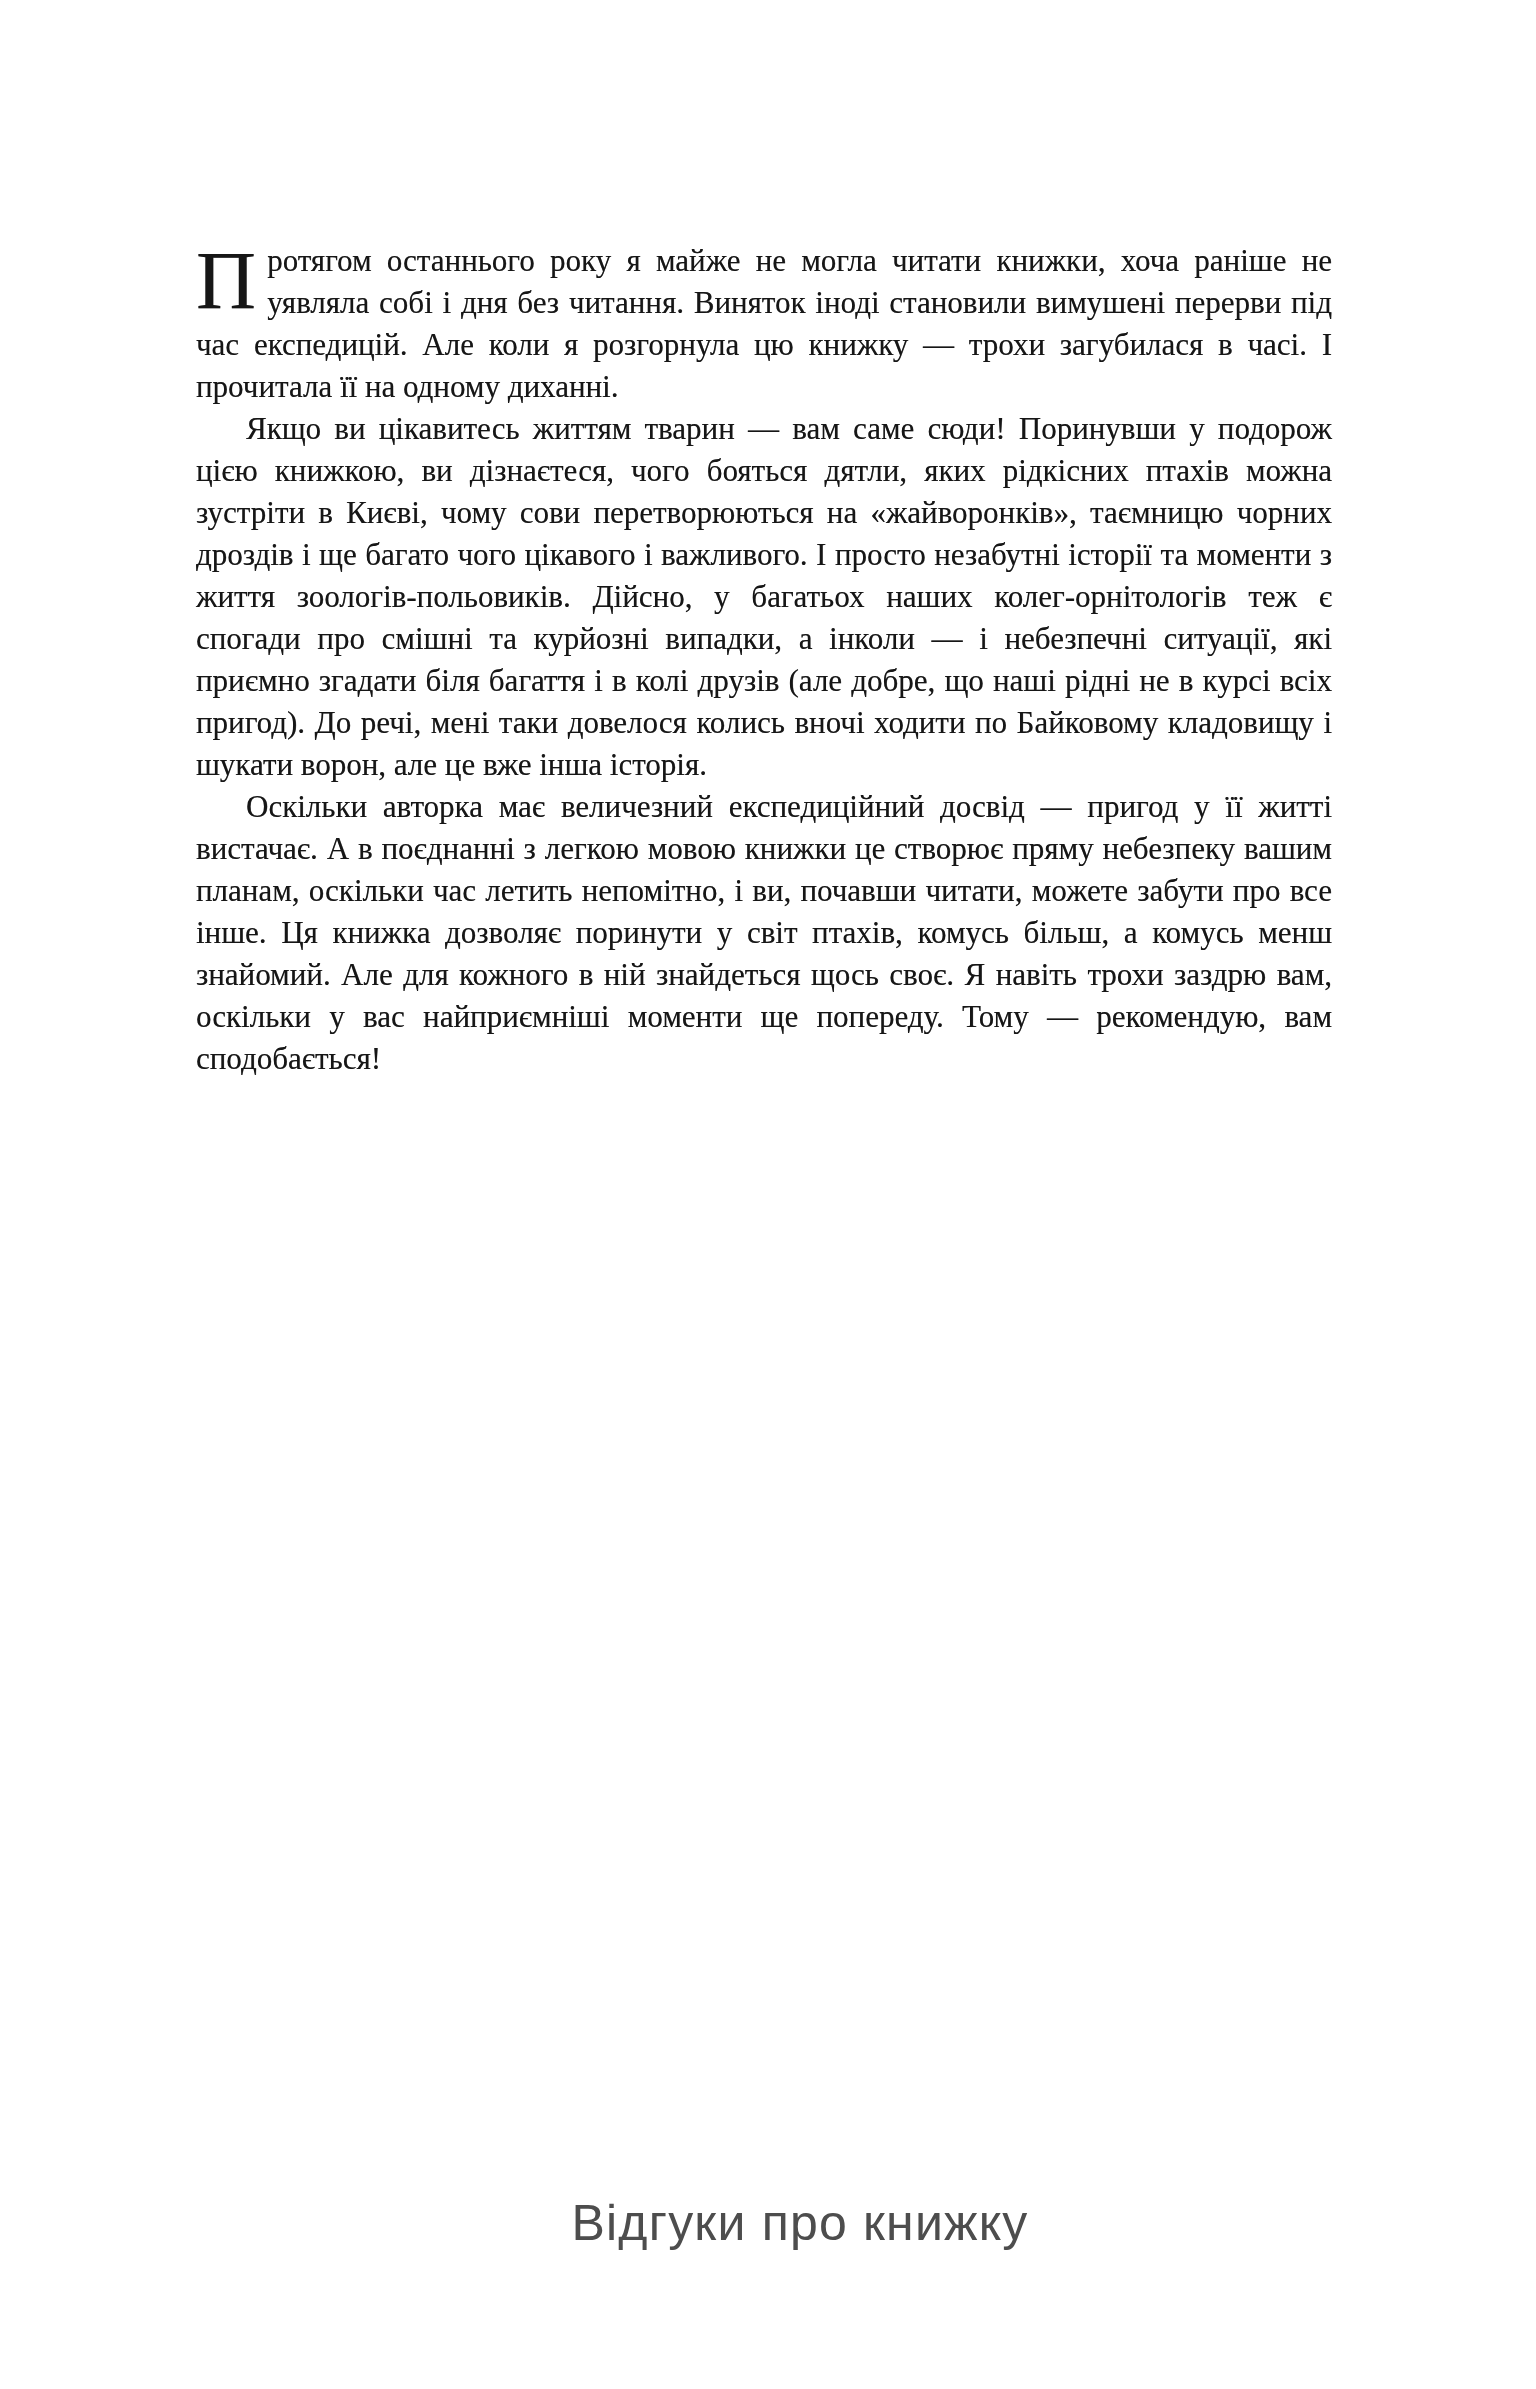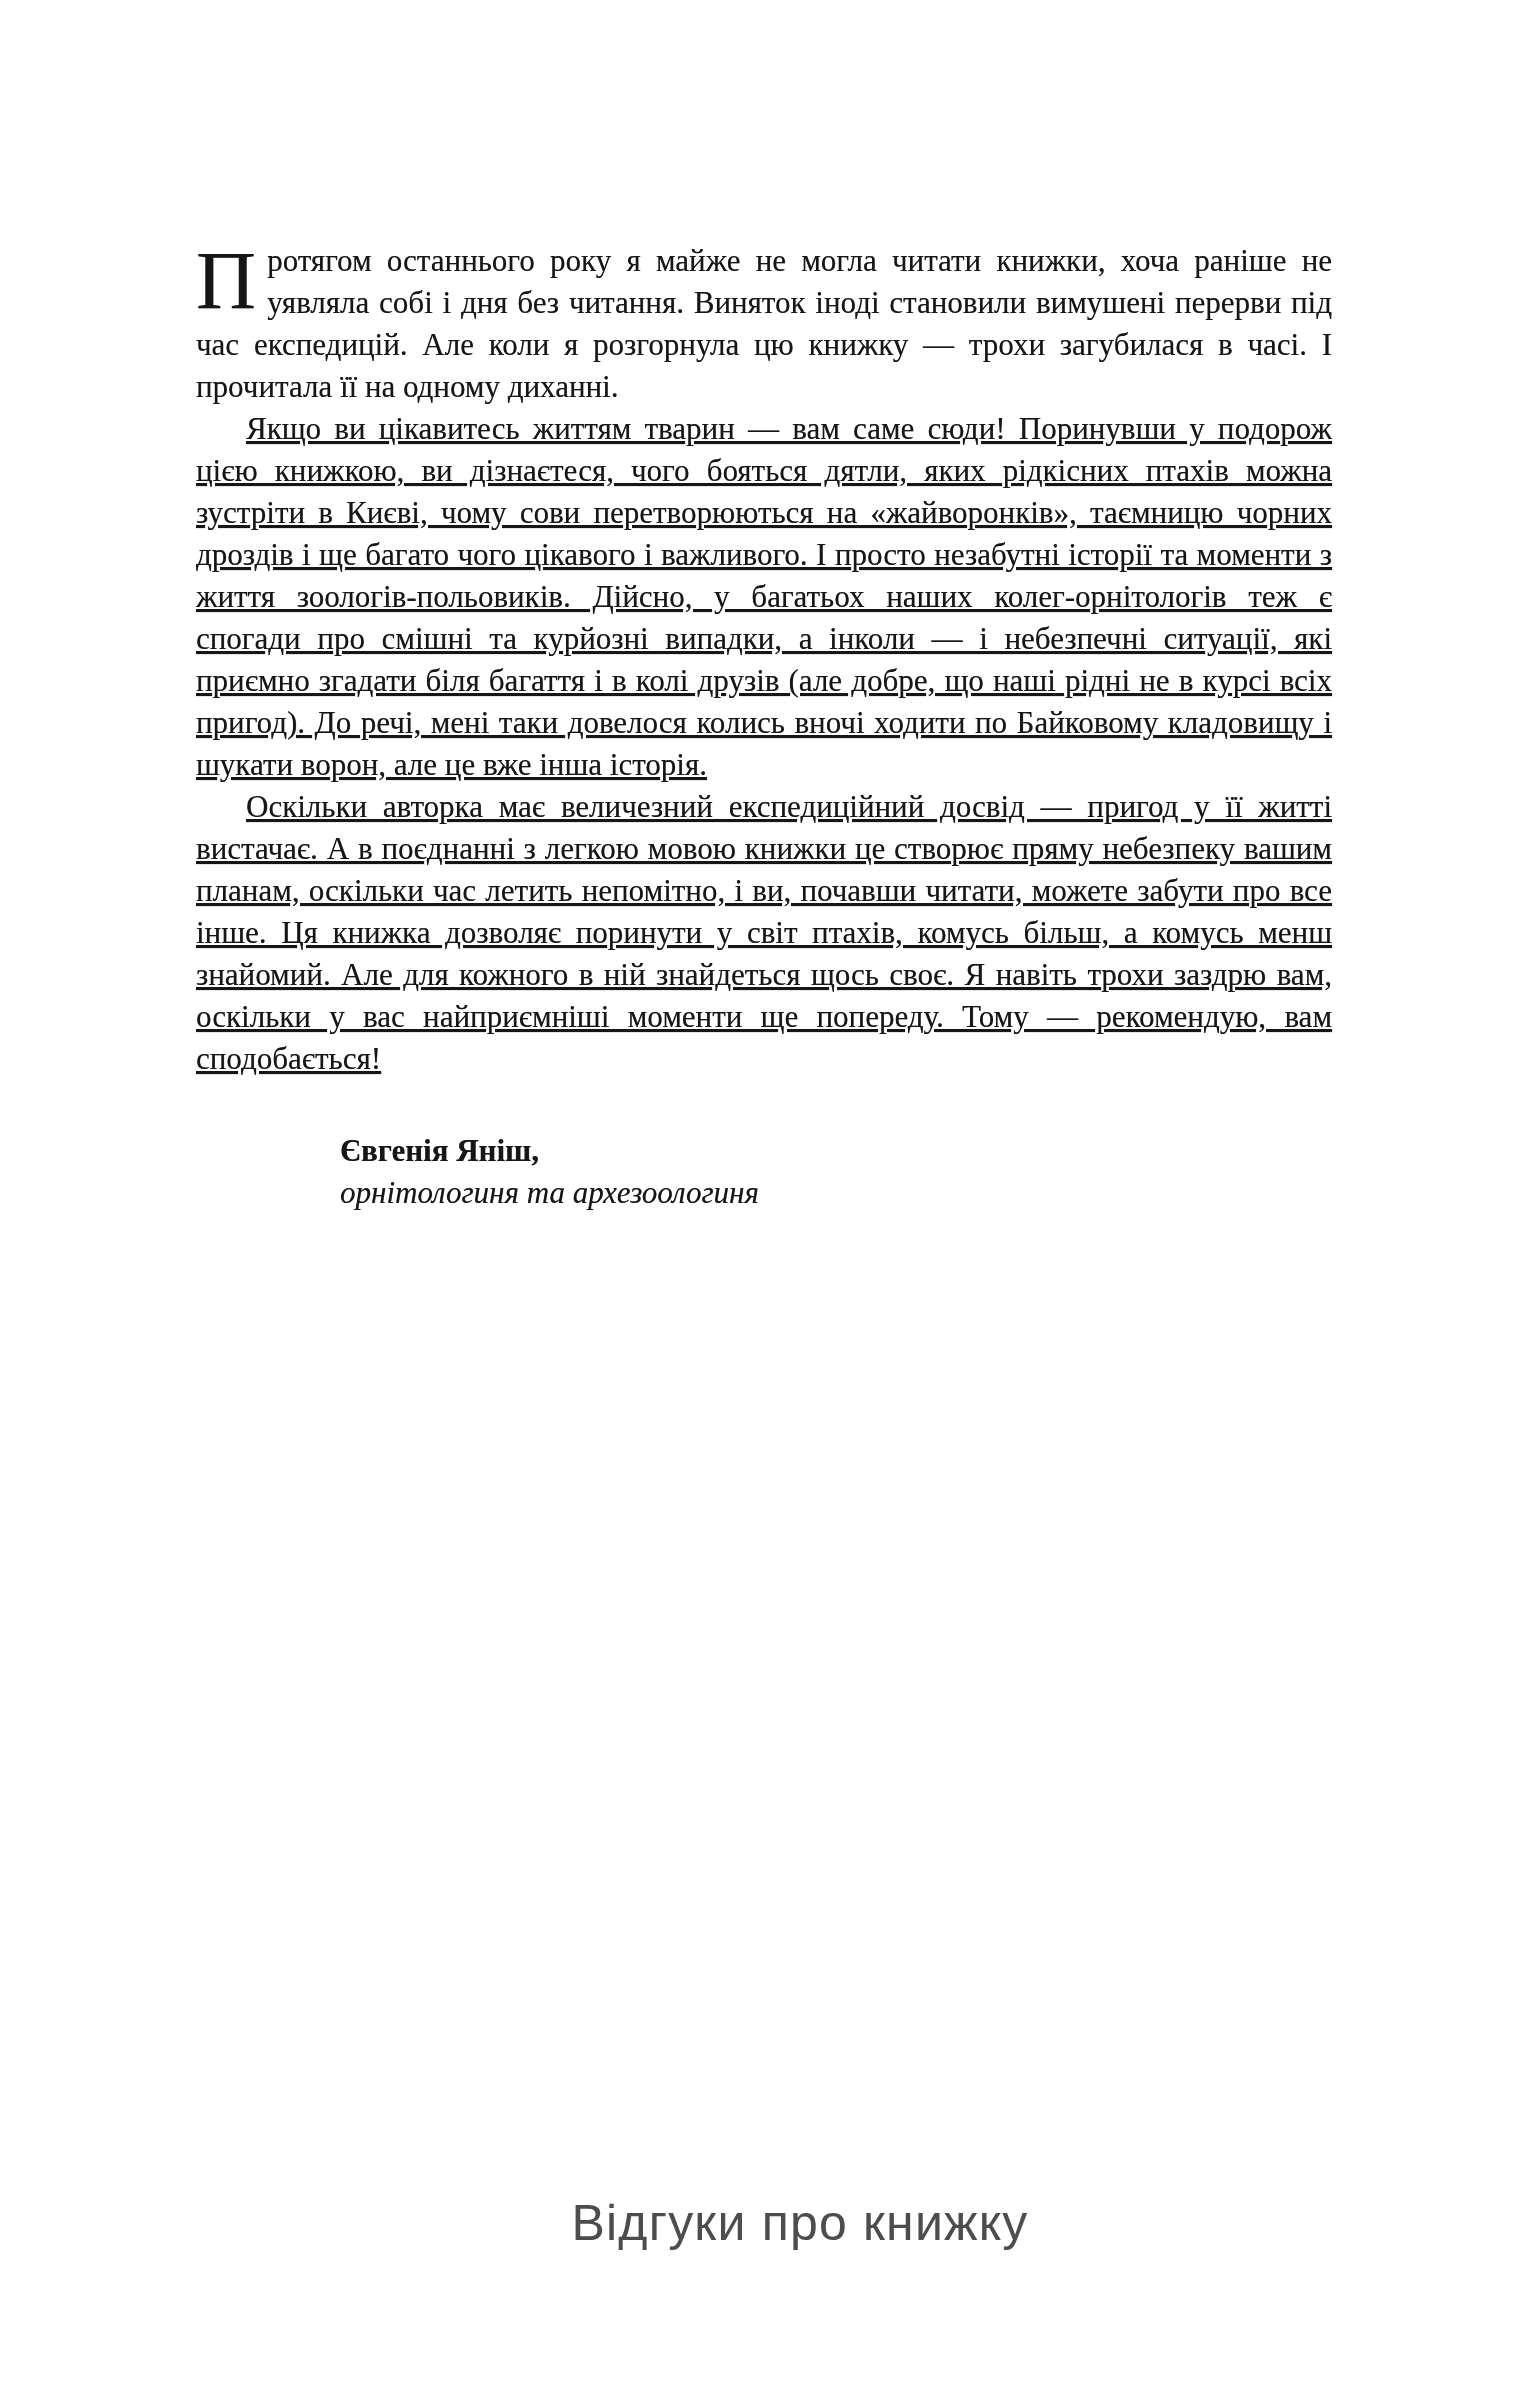--- a/index.html
+++ b/index.html
@@ -30,21 +30,20 @@
     text-align: justify;
     hyphens: auto;
     -webkit-hyphens: auto;
     text-shadow: 0.2px 0.2px 0.6px rgba(25,25,25,0.55);
   }
   .para {
     margin: 0;
   }
   .para.indent {
     text-indent: 50px;
-    text-decoration: underline;
   }
   .dropcap {
     float: left;
     font-size: 83px;
     line-height: 69px;
     padding: 6.4px 11.2px 0 0;
   }
   .signature {
     margin-top: 50px;
     margin-left: 144px;
@@ -76,21 +75,17 @@
 <body>
 
 <div class="page">
   <div class="text-block">
     <p class="para first"><span class="dropcap">П</span><span>ротягом останнього року я майже не могла читати книжки, хоча раніше не уявляла собі і дня без читання. Виняток іноді становили вимушені перерви під час експедицій. Але коли я розгорнула цю книжку — трохи загубилася в часі. І прочитала її на одному диханні.</span></p>
 
     <p class="para indent">Якщо ви цікавитесь життям тварин — вам саме сюди! Поринувши у подорож цією книжкою, ви дізнаєтеся, чого бояться дятли, яких рідкісних птахів можна зустріти в Києві, чому сови перетворюються на «жайворонків», таємницю чорних дроздів і ще багато чого цікавого і важливого. І просто незабутні історії та моменти з життя зоологів-польовиків. Дійсно, у багатьох наших колег-орнітологів теж є спогади про смішні та курйозні випадки, а інколи — і небезпечні ситуації, які приємно згадати біля багаття і в колі друзів (але добре, що наші рідні не в курсі всіх пригод). До речі, мені таки довелося колись вночі ходити по Байковому кладовищу і шукати ворон, але це вже інша історія.</p>
 
     <p class="para indent">Оскільки авторка має величезний експедиційний досвід — пригод у її житті вистачає. А в поєднанні з легкою мовою книжки це створює пряму небезпеку вашим планам, оскільки час летить непомітно, і ви, почавши читати, можете забути про все інше. Ця книжка дозволяє поринути у світ птахів, комусь більш, а комусь менш знайомий. Але для кожного в ній знайдеться щось своє. Я навіть трохи заздрю вам, оскільки у вас найприємніші моменти ще попереду. Тому — рекомендую, вам сподобається!</p>
 
-    <div class="signature">
-      <div class="sig-name">Євгенія Яніш,</div>
-      <div class="sig-role">орнітологиня та архезоологиня</div>
-    </div>
   </div>
 
   <h1 class="section-heading">Відгуки про книжку</h1>
 </div>
 
 
 </body></html>

